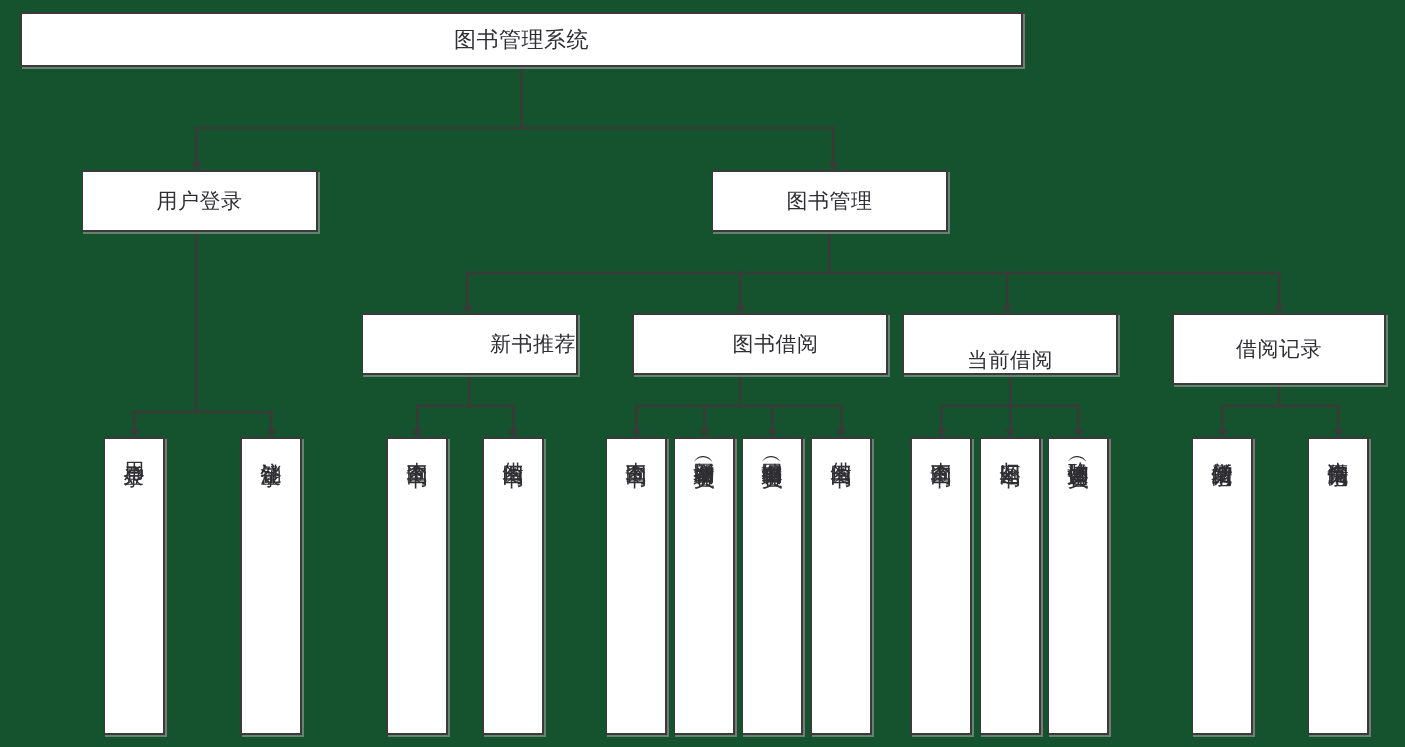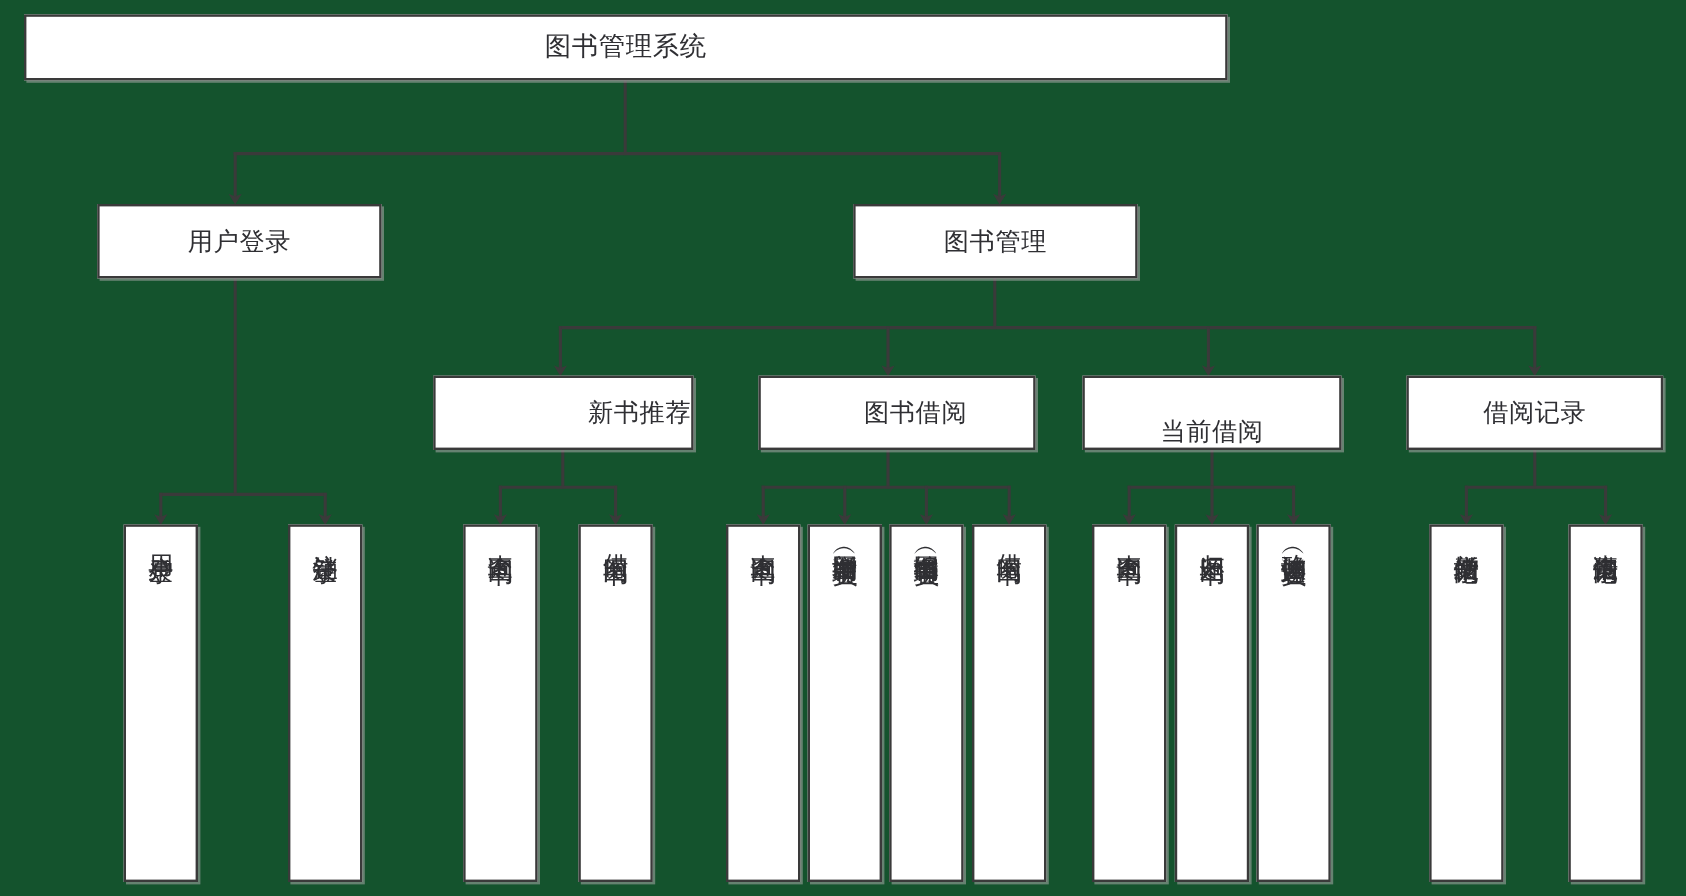--- a/index.html
+++ b/index.html
@@ -145,29 +145,29 @@
   </div>
 
   <div class="node branch" style="left:711px; top:170px; width:237px; height:62px;">
     <span class="node-label">图书管理</span>
   </div>
 
   <div class="node branch" style="left:361px; top:313px; width:217px; height:62px;justify-content:flex-end;">
     <span class="node-label">新书推荐</span>
   </div>
 
-  <div class="node branch" style="left:632px; top:313px; width:231px; height:62px;padding-left:31px;">
+  <div class="node branch" style="left:632px; top:313px; width:256px; height:62px;padding-left:31px;">
     <span class="node-label">图书借阅</span>
   </div>
 
   <div class="node branch" style="left:902px; top:313px; width:216px; height:62px;align-items:flex-end;">
     <span class="node-label">当前借阅</span>
   </div>
 
-  <div class="node branch" style="left:1172px; top:313px; width:214px; height:62px;">
+  <div class="node branch" style="left:1172px; top:313px; width:214px; height:72px;">
     <span class="node-label">借阅记录</span>
   </div>
 
   <div class="node leaf" style="left:103px; top:437px; width:62px; height:298px;">
     <span class="node-label">用户登录</span>
   </div>
   <div class="node leaf" style="left:240px; top:437px; width:62px; height:298px;">
     <span class="node-label">注销登录</span>
   </div>
 

